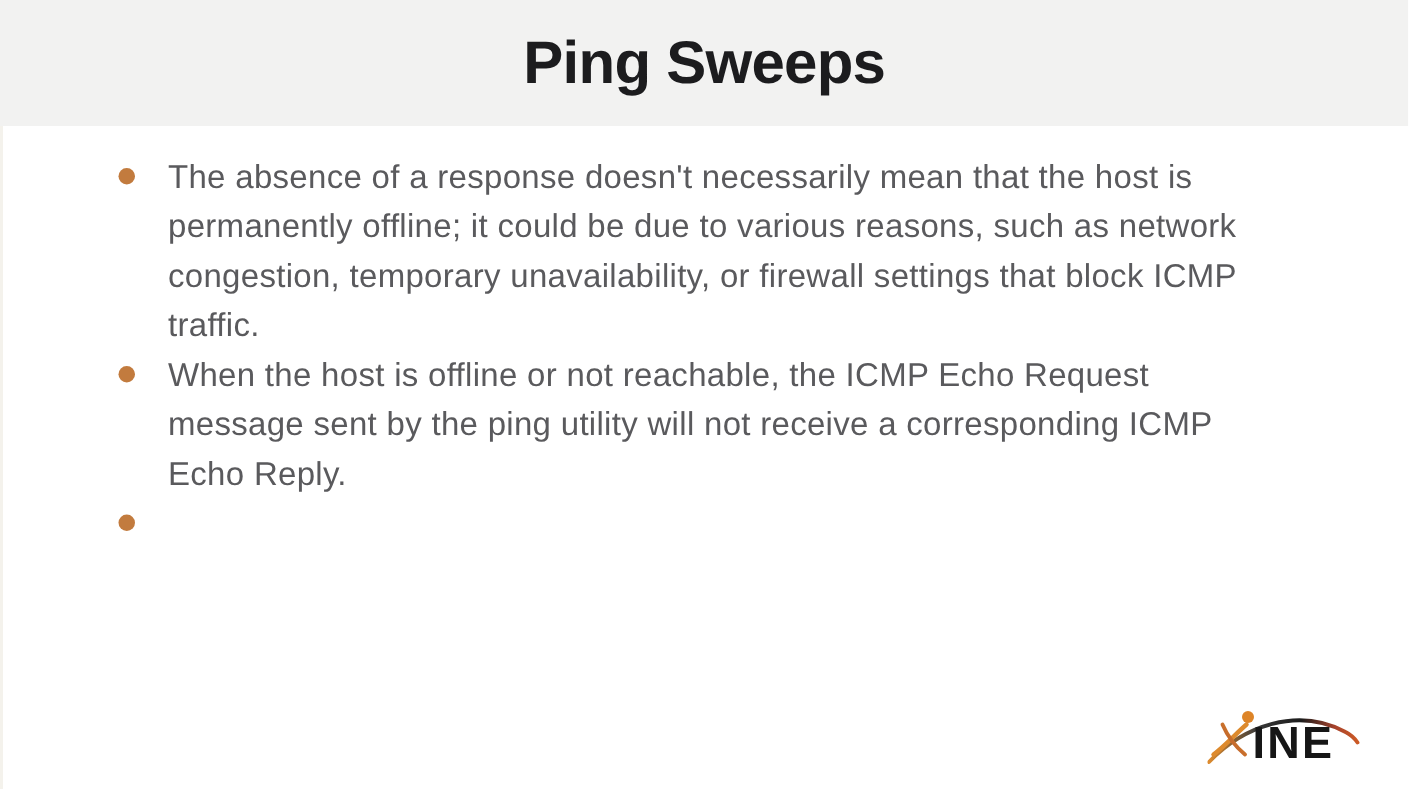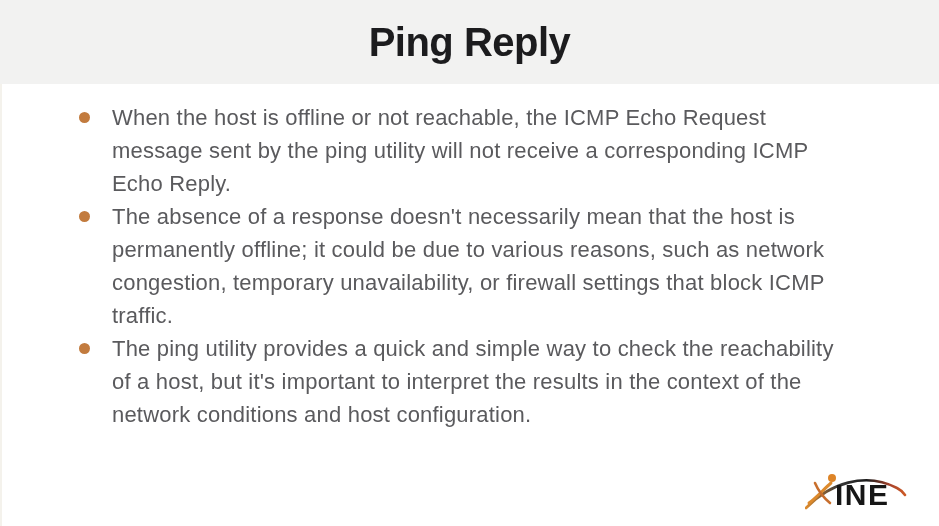--- a/index.html
+++ b/index.html
@@ -65,47 +65,44 @@
     width: 104px;
     height: 42px;
   }
 </style>
 </head>
 <body>
 
 <div class="slide">
 
   <header class="title-band">
-    <h1 class="slide-title">Ping Reply</h1>
+    <h1 class="slide-title">Ping Sweeps</h1>
   </header>
 
   <div class="left-edge-line"></div>
 
   <main class="content">
-
-    <div class="bullet-item">
-      <span class="bullet-dot"></span>
-      <p class="bullet-text">When the host is offline or not reachable, the ICMP Echo Request
-message sent by the ping utility will not receive a corresponding ICMP
-Echo Reply.</p>
-    </div>
 
     <div class="bullet-item">
       <span class="bullet-dot"></span>
       <p class="bullet-text">The absence of a response doesn't necessarily mean that the host is
 permanently offline; it could be due to various reasons, such as network
 congestion, temporary unavailability, or firewall settings that block ICMP
 traffic.</p>
     </div>
 
     <div class="bullet-item">
       <span class="bullet-dot"></span>
-      <p class="bullet-text">The ping utility provides a quick and simple way to check the reachability
-of a host, but it's important to interpret the results in the context of the
-network conditions and host configuration.</p>
+      <p class="bullet-text">When the host is offline or not reachable, the ICMP Echo Request
+message sent by the ping utility will not receive a corresponding ICMP
+Echo Reply.</p>
+    </div>
+
+    <div class="bullet-item">
+      <span class="bullet-dot"></span>
     </div>
 
   </main>
 
   <div class="logo">
     <svg viewBox="0 0 104 42" width="104" height="42">
       <defs>
         <linearGradient id="arcGrad" x1="0" y1="0" x2="1" y2="0">
           <stop offset="0" stop-color="#dd8b2e"></stop>
           <stop offset="0.32" stop-color="#3a3a3a"></stop>

